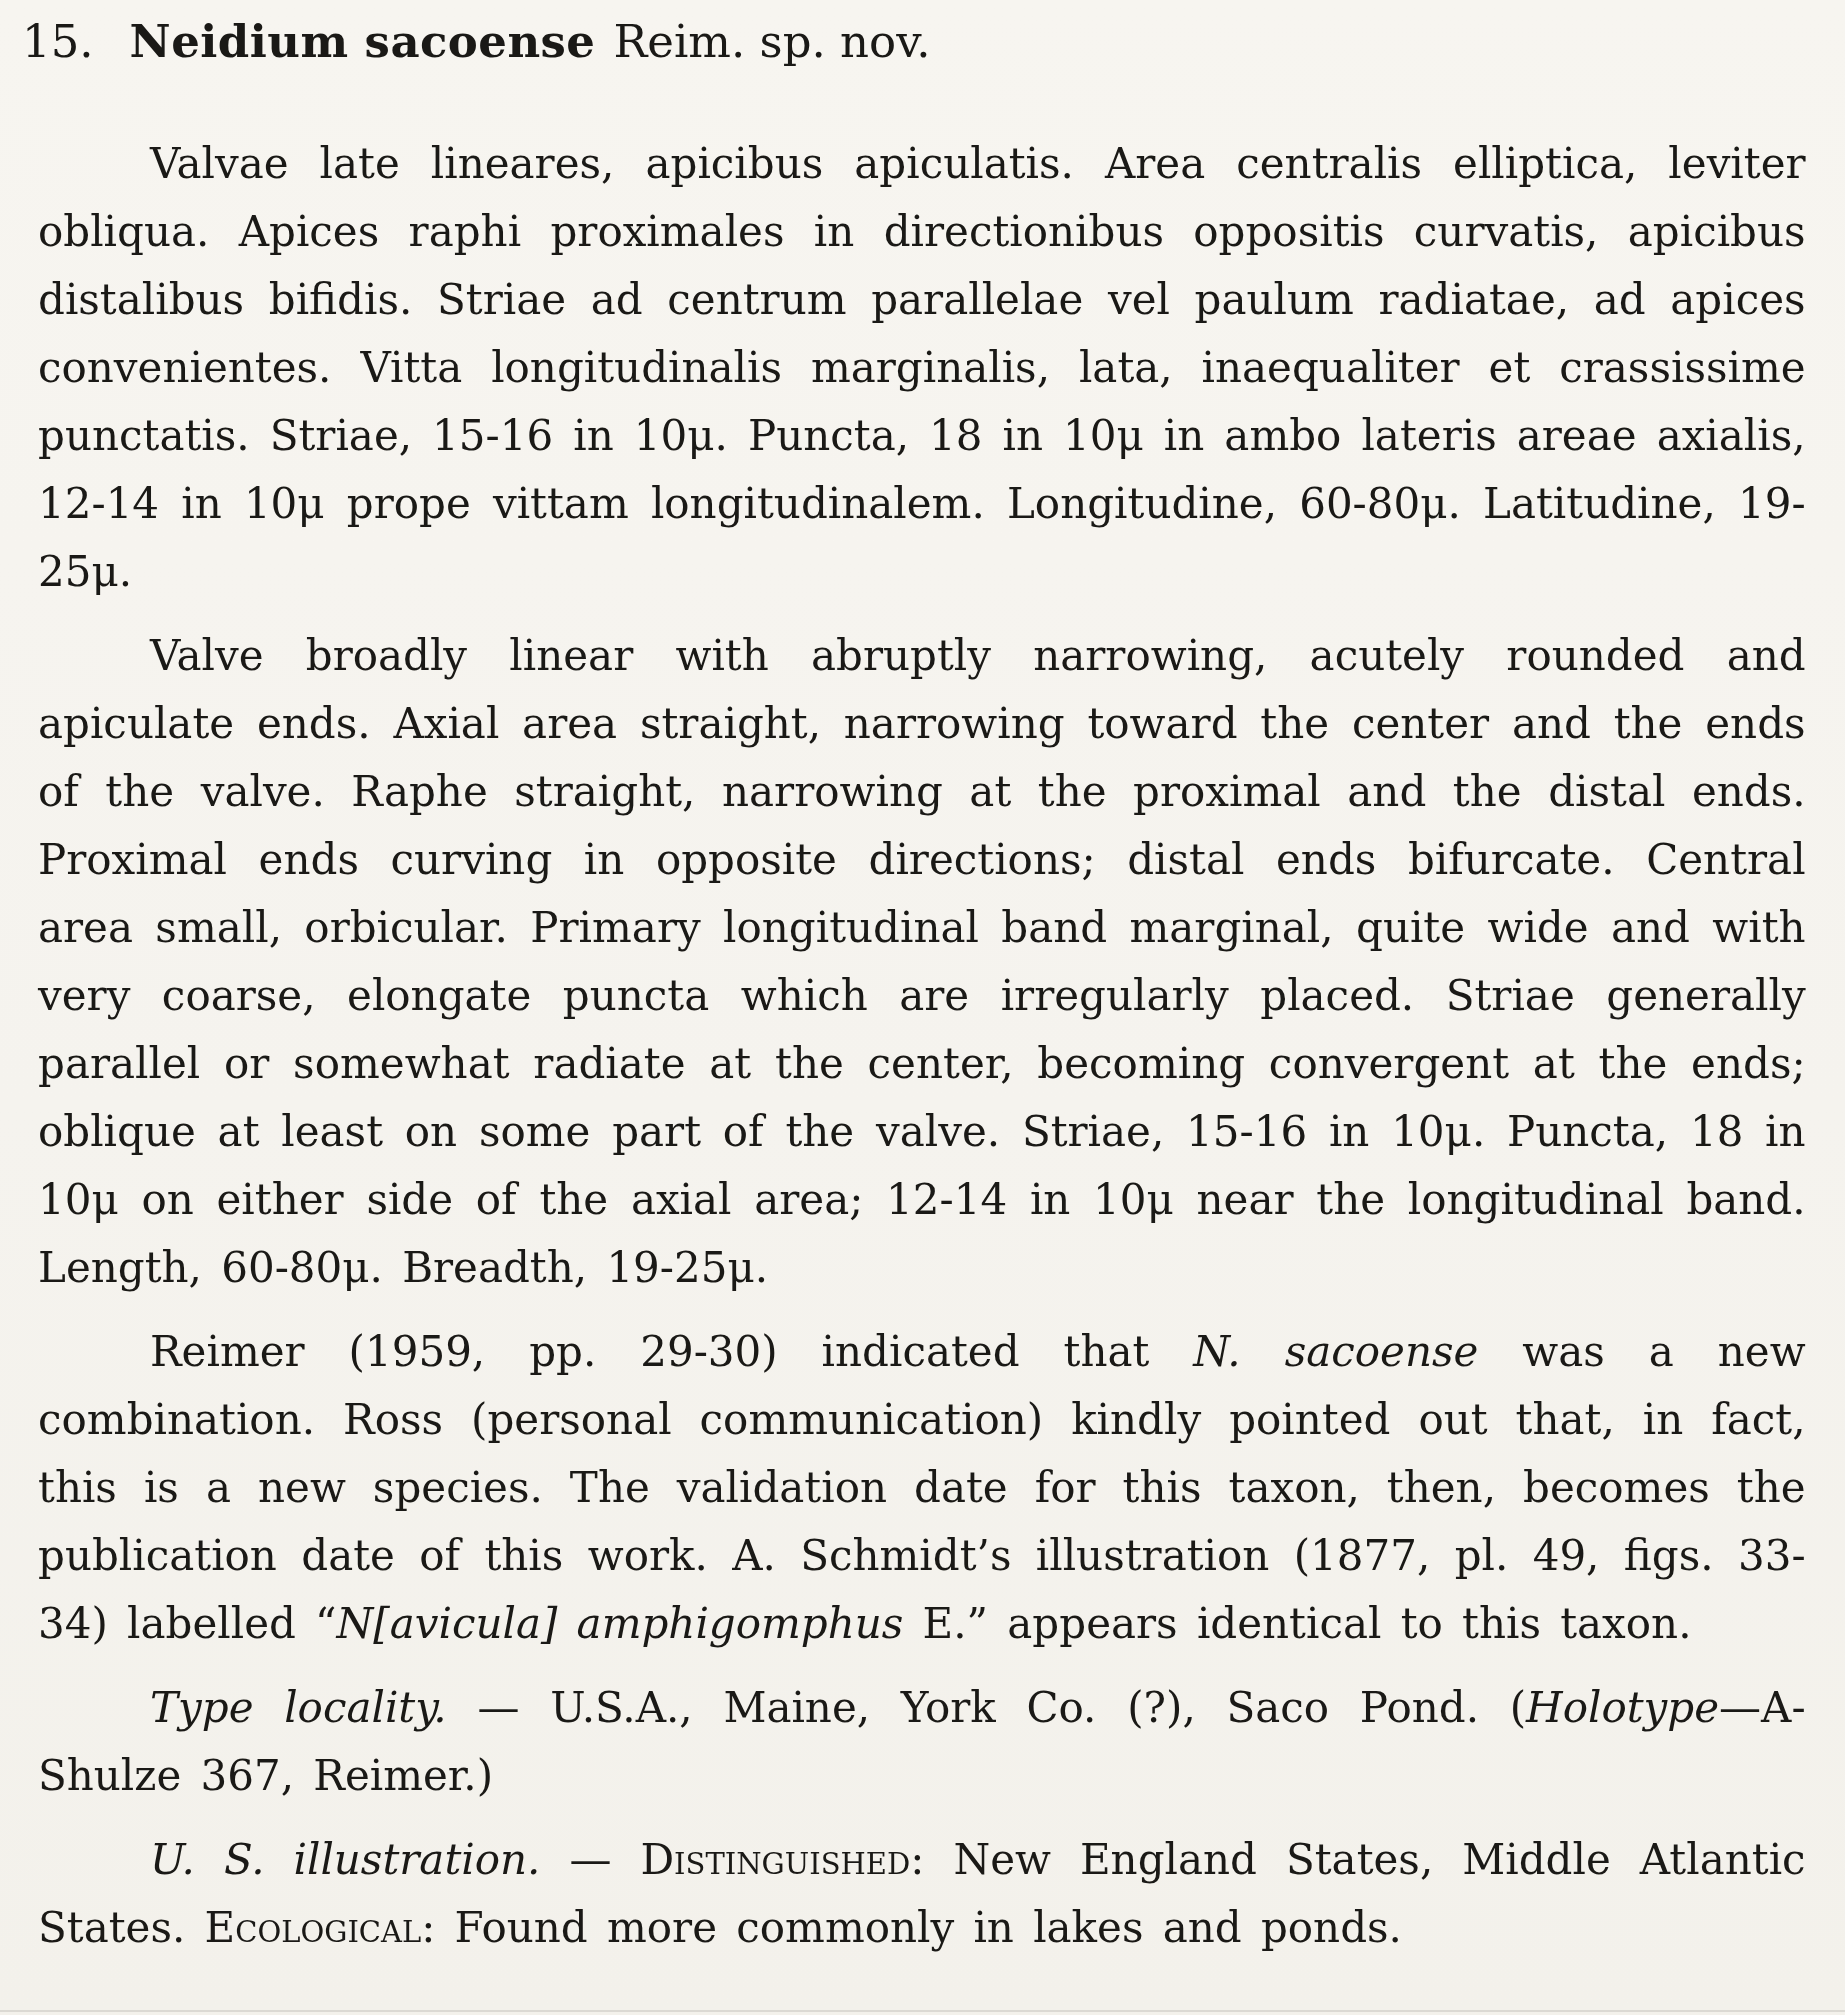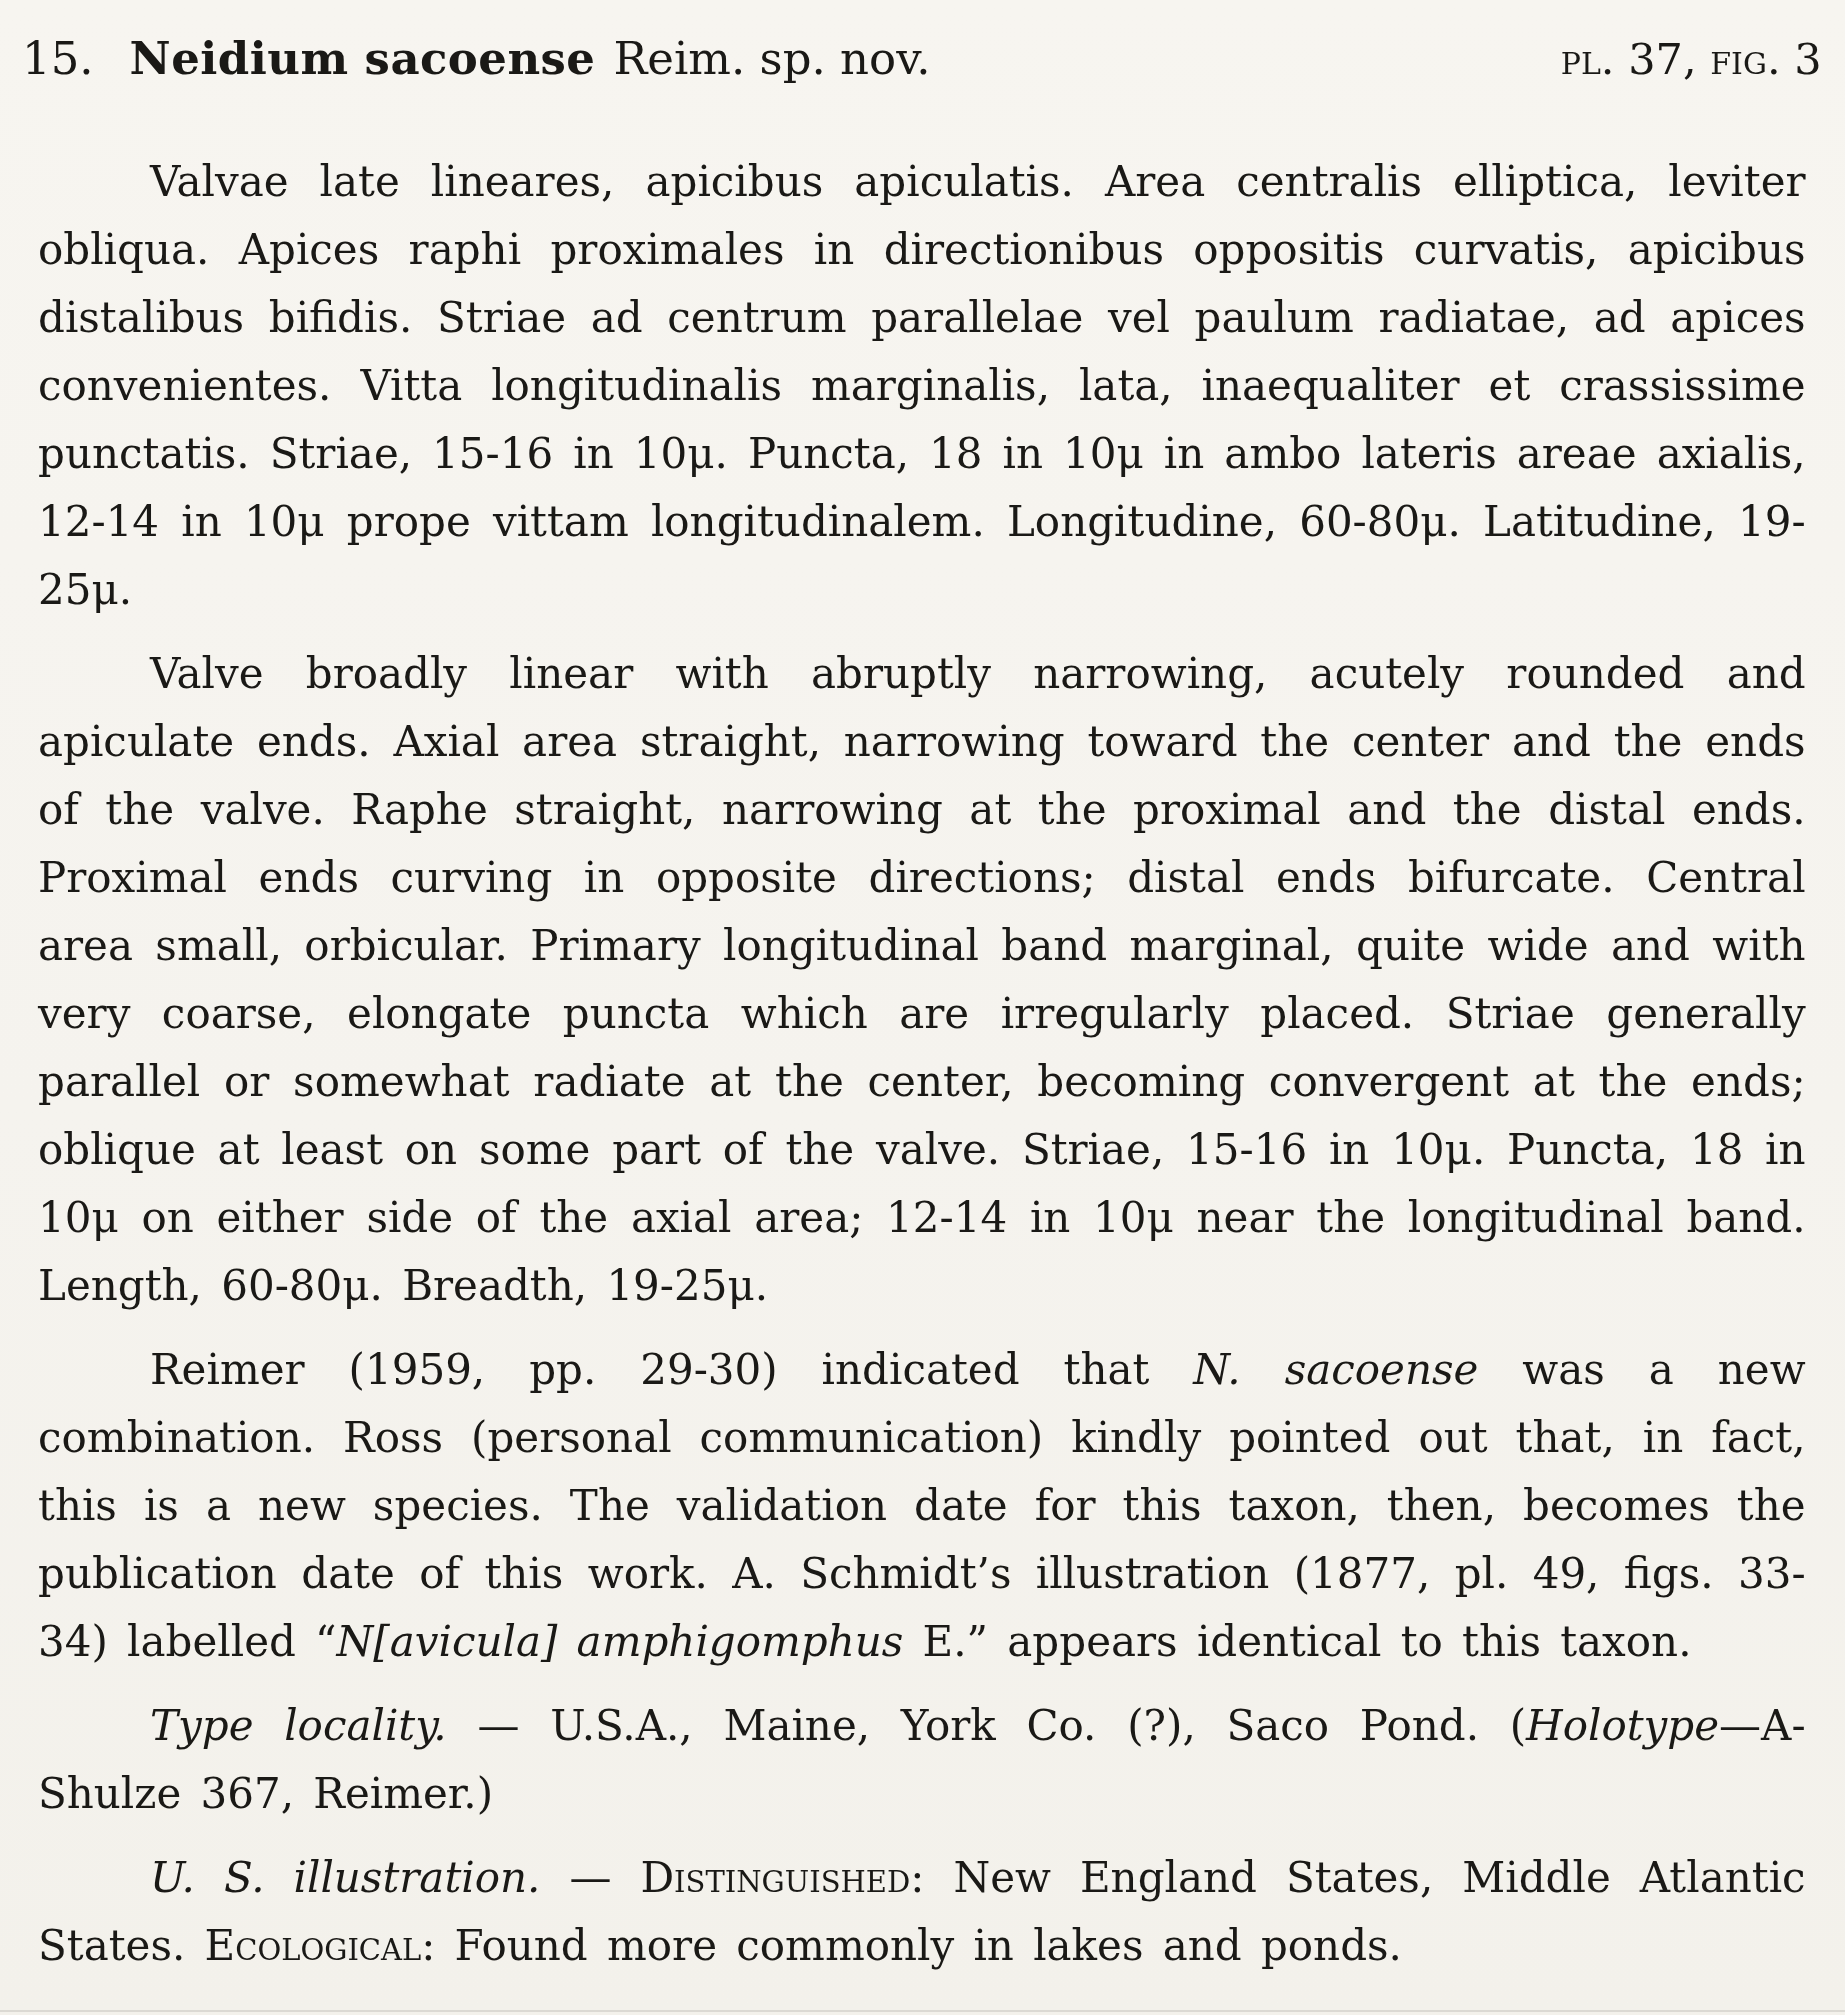--- a/index.html
+++ b/index.html
@@ -19,21 +19,20 @@
     box-sizing: border-box;
     padding: 9px 23.4px 0 22px;
   }
   .heading-row {
     display: flex;
     justify-content: space-between;
     align-items: baseline;
     font-size: 45px;
     line-height: 65px;
     white-space: nowrap;
-    margin-top: 17px;
   }
   .head-num { margin-right: 36px; }
   .head-name { font-weight: bold; margin-right: 18px; letter-spacing: 0.01em; }
   .plate-ref { font-size: 43px; }
   .sc { font-variant: small-caps; }
   main { margin-top: 56px; }
   p.body-par {
     margin: 16px;
     font-size: 42px;
     line-height: 68px;
@@ -53,21 +52,20 @@
     opacity: 0.55;
   }
 </style>
 </head>
 <body>
 
 <div class="page">
 
   <header class="heading-row">
     <div><span class="head-num">15.</span><span class="head-name">Neidium sacoense</span><span>Reim. sp. nov.</span></div>
-    <div class="plate-ref"><span class="sc">pl.</span><span> 37, </span><span class="sc">fig.</span><span> 3</span></div>
   </header>
 
   <main>
 
     <p class="body-par"><span>Valvae late lineares, apicibus apiculatis.  Area centralis elliptica, leviter obliqua.  Apices raphi proximales in directionibus oppositis curvatis, apicibus distalibus bifidis.  Striae ad centrum parallelae vel paulum radiatae, ad apices convenientes.  Vitta longitudinalis marginalis, lata, inaequaliter et crassissime punctatis.  Striae, 15-16 in 10μ.  Puncta, 18 in 10μ in ambo lateris areae axialis, 12-14 in 10μ prope vittam longitudinalem.  Longitudine, 60-80μ.  Latitudine, 19-25μ.</span></p>
 
     <p class="body-par"><span>Valve broadly linear with abruptly narrowing, acutely rounded and apiculate ends.  Axial area straight, narrowing toward the center and the ends of the valve.  Raphe straight, narrowing at the proximal and the distal ends.  Proximal ends curving in opposite directions; distal ends bifurcate.  Central area small, orbicular.  Primary longitudinal band marginal, quite wide and with very coarse, elongate puncta which are irregularly placed.  Striae generally parallel or somewhat radiate at the center, becoming convergent at the ends; oblique at least on some part of the valve.  Striae, 15-16 in 10μ.  Puncta, 18 in 10μ on either side of the axial area; 12-14 in 10μ near the longitudinal band.  Length, 60-80μ.  Breadth, 19-25μ.</span></p>
 
 
     <p class="body-par"><span>Reimer (1959, pp. 29-30) indicated that </span><span class="it">N. sacoense</span><span> was a new combination.  Ross (personal communication) kindly pointed out that, in fact, this is a new species.  The validation date for this taxon, then, becomes the publication date of this work.  A. Schmidt’s illustration (1877, pl. 49, figs. 33-34) labelled “</span><span class="it">N[avicula] amphigomphus</span><span> E.” appears identical to this taxon.</span></p>

